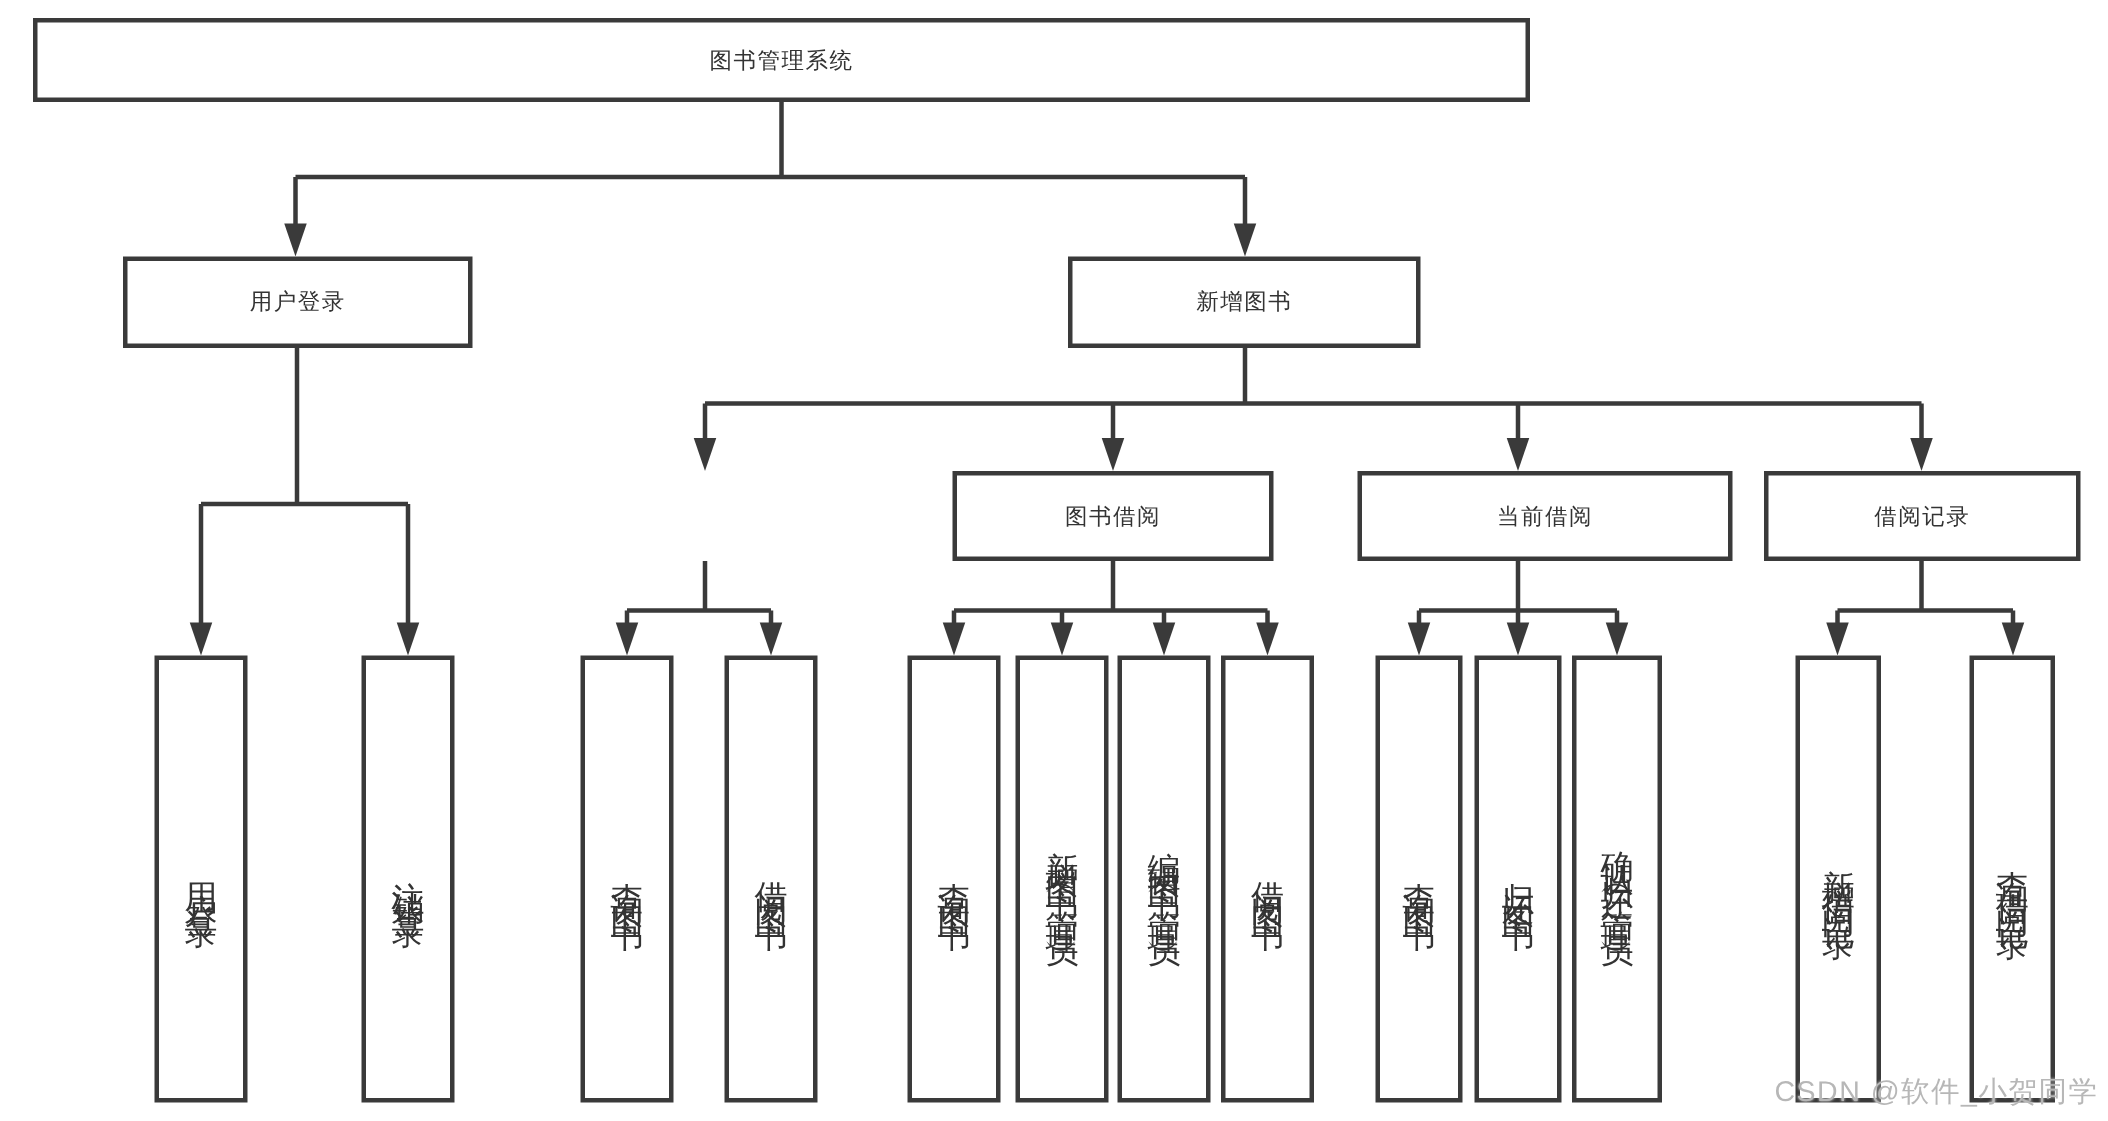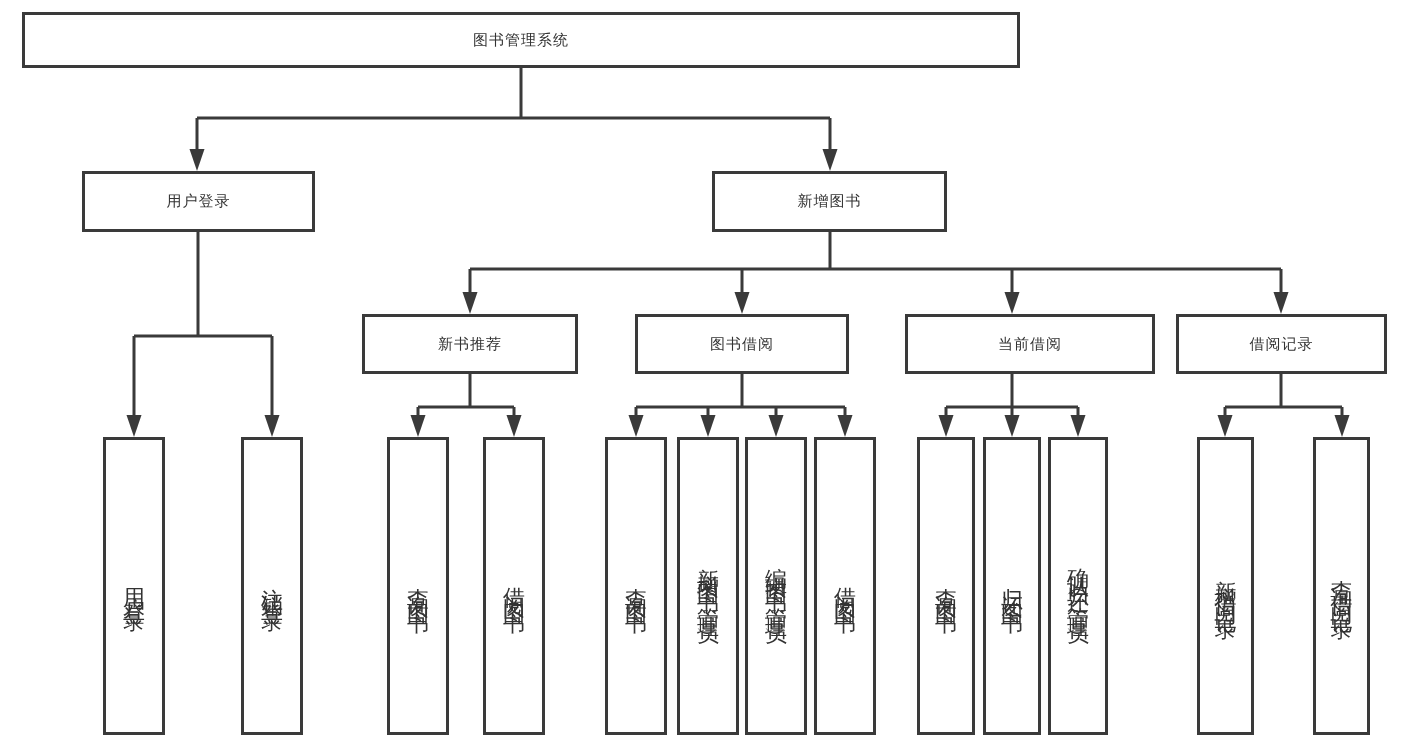--- a/index.html
+++ b/index.html
@@ -98,23 +98,20 @@
     <span>图书管理系统</span>
   </div>
 
   <div class="box" style="left:82px;top:171px;width:233px;height:61px;">
     <span>用户登录</span>
   </div>
   <div class="box" style="left:712px;top:171px;width:235px;height:61px;">
     <span>新增图书</span>
   </div>
 
-  <div class="box" style="left:362px;top:314px;width:216px;height:60px;">
-    <span>新书推荐</span>
-  </div>
   <div class="box" style="left:635px;top:314px;width:214px;height:60px;font-family:Liberation Mono, monospace;">
     <span>图书借阅</span>
   </div>
   <div class="box" style="left:905px;top:314px;width:250px;height:60px;text-align:center;">
     <span>当前借阅</span>
   </div>
   <div class="box" style="left:1176px;top:314px;width:211px;height:60px;">
     <span>借阅记录</span>
   </div>
 
@@ -155,14 +152,15 @@
     <span class="vtext">确认归还（管理员）</span>
   </div>
 
   <div class="box leaf" style="left:1197px;width:57px;">
     <span class="vtext">新增借阅记录</span>
   </div>
   <div class="box leaf" style="left:1313px;width:57px;">
     <span class="vtext">查询借阅记录</span>
   </div>
 
+  <div class="watermark">CSDN @软件_小贺同学</div>
 
 </div>
 
 </body></html>

